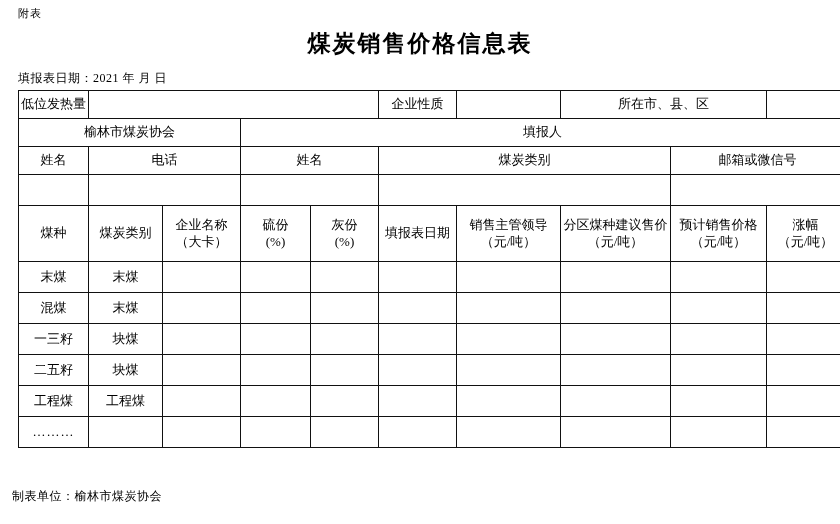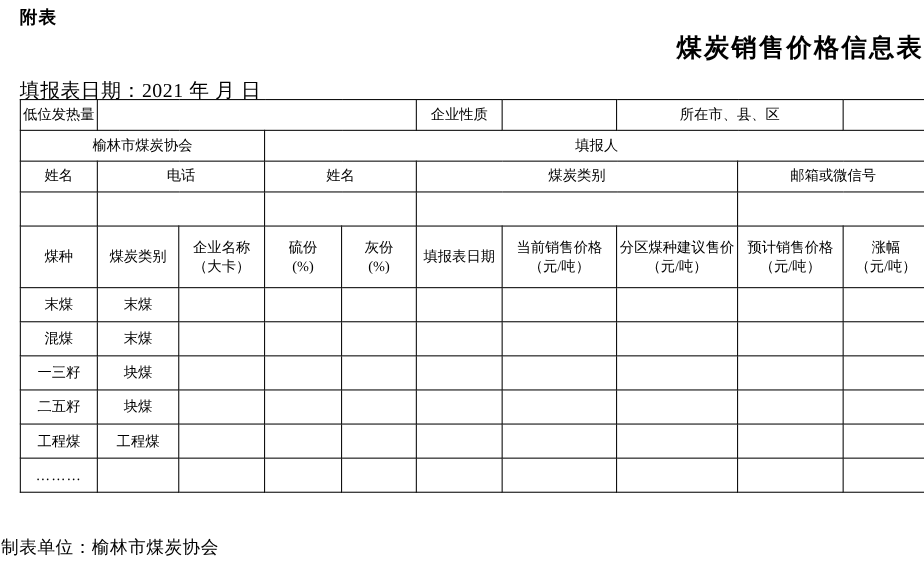--- a/index.html
+++ b/index.html
@@ -17,39 +17,39 @@
   }
   .page {
     position: relative;
     width: 840px;
     height: 524px;
   }
   .attach-label {
     position: absolute;
     left: 18px;
     top: 6px;
-    font-size: 16px;
-    font-weight: bold;
+    font-size: 11px;
+    font-weight: normal;
     letter-spacing: 1px;
   }
   .doc-title {
     position: absolute;
     left: 0;
     top: 28px;
     width: 840px;
-    text-align: right;
+    text-align: center;
     font-size: 23px;
     font-weight: bold;
     letter-spacing: 2px;
   }
   .fill-date {
     position: absolute;
     left: 18px;
     top: 70px;
-    font-size: 18px;
+    font-size: 12px;
     letter-spacing: 0.5px;
   }
   table.main {
     position: absolute;
     left: 18px;
     top: 90px;
     width: 806px;
     border-collapse: collapse;
     table-layout: fixed;
   }
@@ -61,23 +61,23 @@
     padding: 0;
     line-height: 1.25;
   }
   .r-head { height: 28px; }
   .r-mid  { height: 28px; }
   .r-colhdr { height: 56px; }
   .r-data { height: 31px; }
   .two-line span { display: block; }
   .footer {
     position: absolute;
-    left: 1px;
+    left: 12px;
     top: 488px;
-    font-size: 16px;
+    font-size: 12px;
     letter-spacing: 0.5px;
   }
   .dots {
     letter-spacing: 1px;
   }
 </style>
 </head>
 <body>
 
 <div class="page">
@@ -152,21 +152,21 @@
         </td>
         <td class="two-line">
           <span>灰份</span>
           <span>(%)</span>
         </td>
         <td class="two-line">
           <span>填报表日期</span>
           <span></span>
         </td>
         <td class="two-line">
-          <span>当前销售价格</span>
+          <span>销售主管领导</span>
           <span>（元/吨）</span>
         </td>
         <td class="two-line">
           <span>分区煤种建议售价</span>
           <span>（元/吨）</span>
         </td>
         <td class="two-line">
           <span>预计销售价格</span>
           <span>（元/吨）</span>
         </td>

